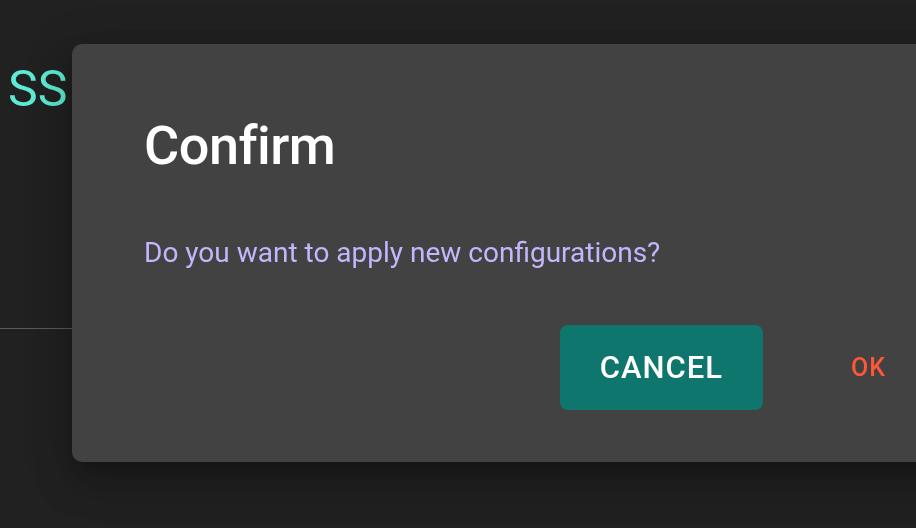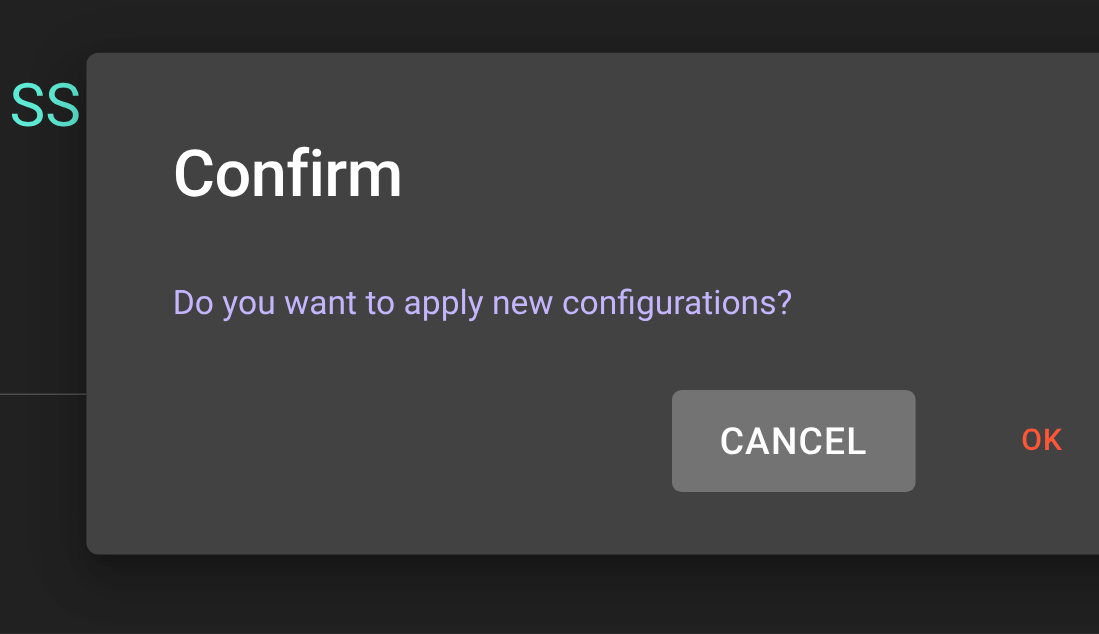--- a/index.html
+++ b/index.html
@@ -81,21 +81,21 @@
     
     .dialog-actions {
       display: flex;
       justify-content: flex-end;
       align-items: center;
       padding: 54px 60px 40px 60px;
       gap: 68px;
     }
     
     .btn-cancel {
-      background: #737373;
+      background: #0f766e;
       color: #ffffff;
       font-size: 31px;
       font-weight: 500;
       letter-spacing: 1px;
       border: none;
       border-radius: 8px;
       padding: 24px 40px;
       cursor: pointer;
       font-family: inherit;
     }

